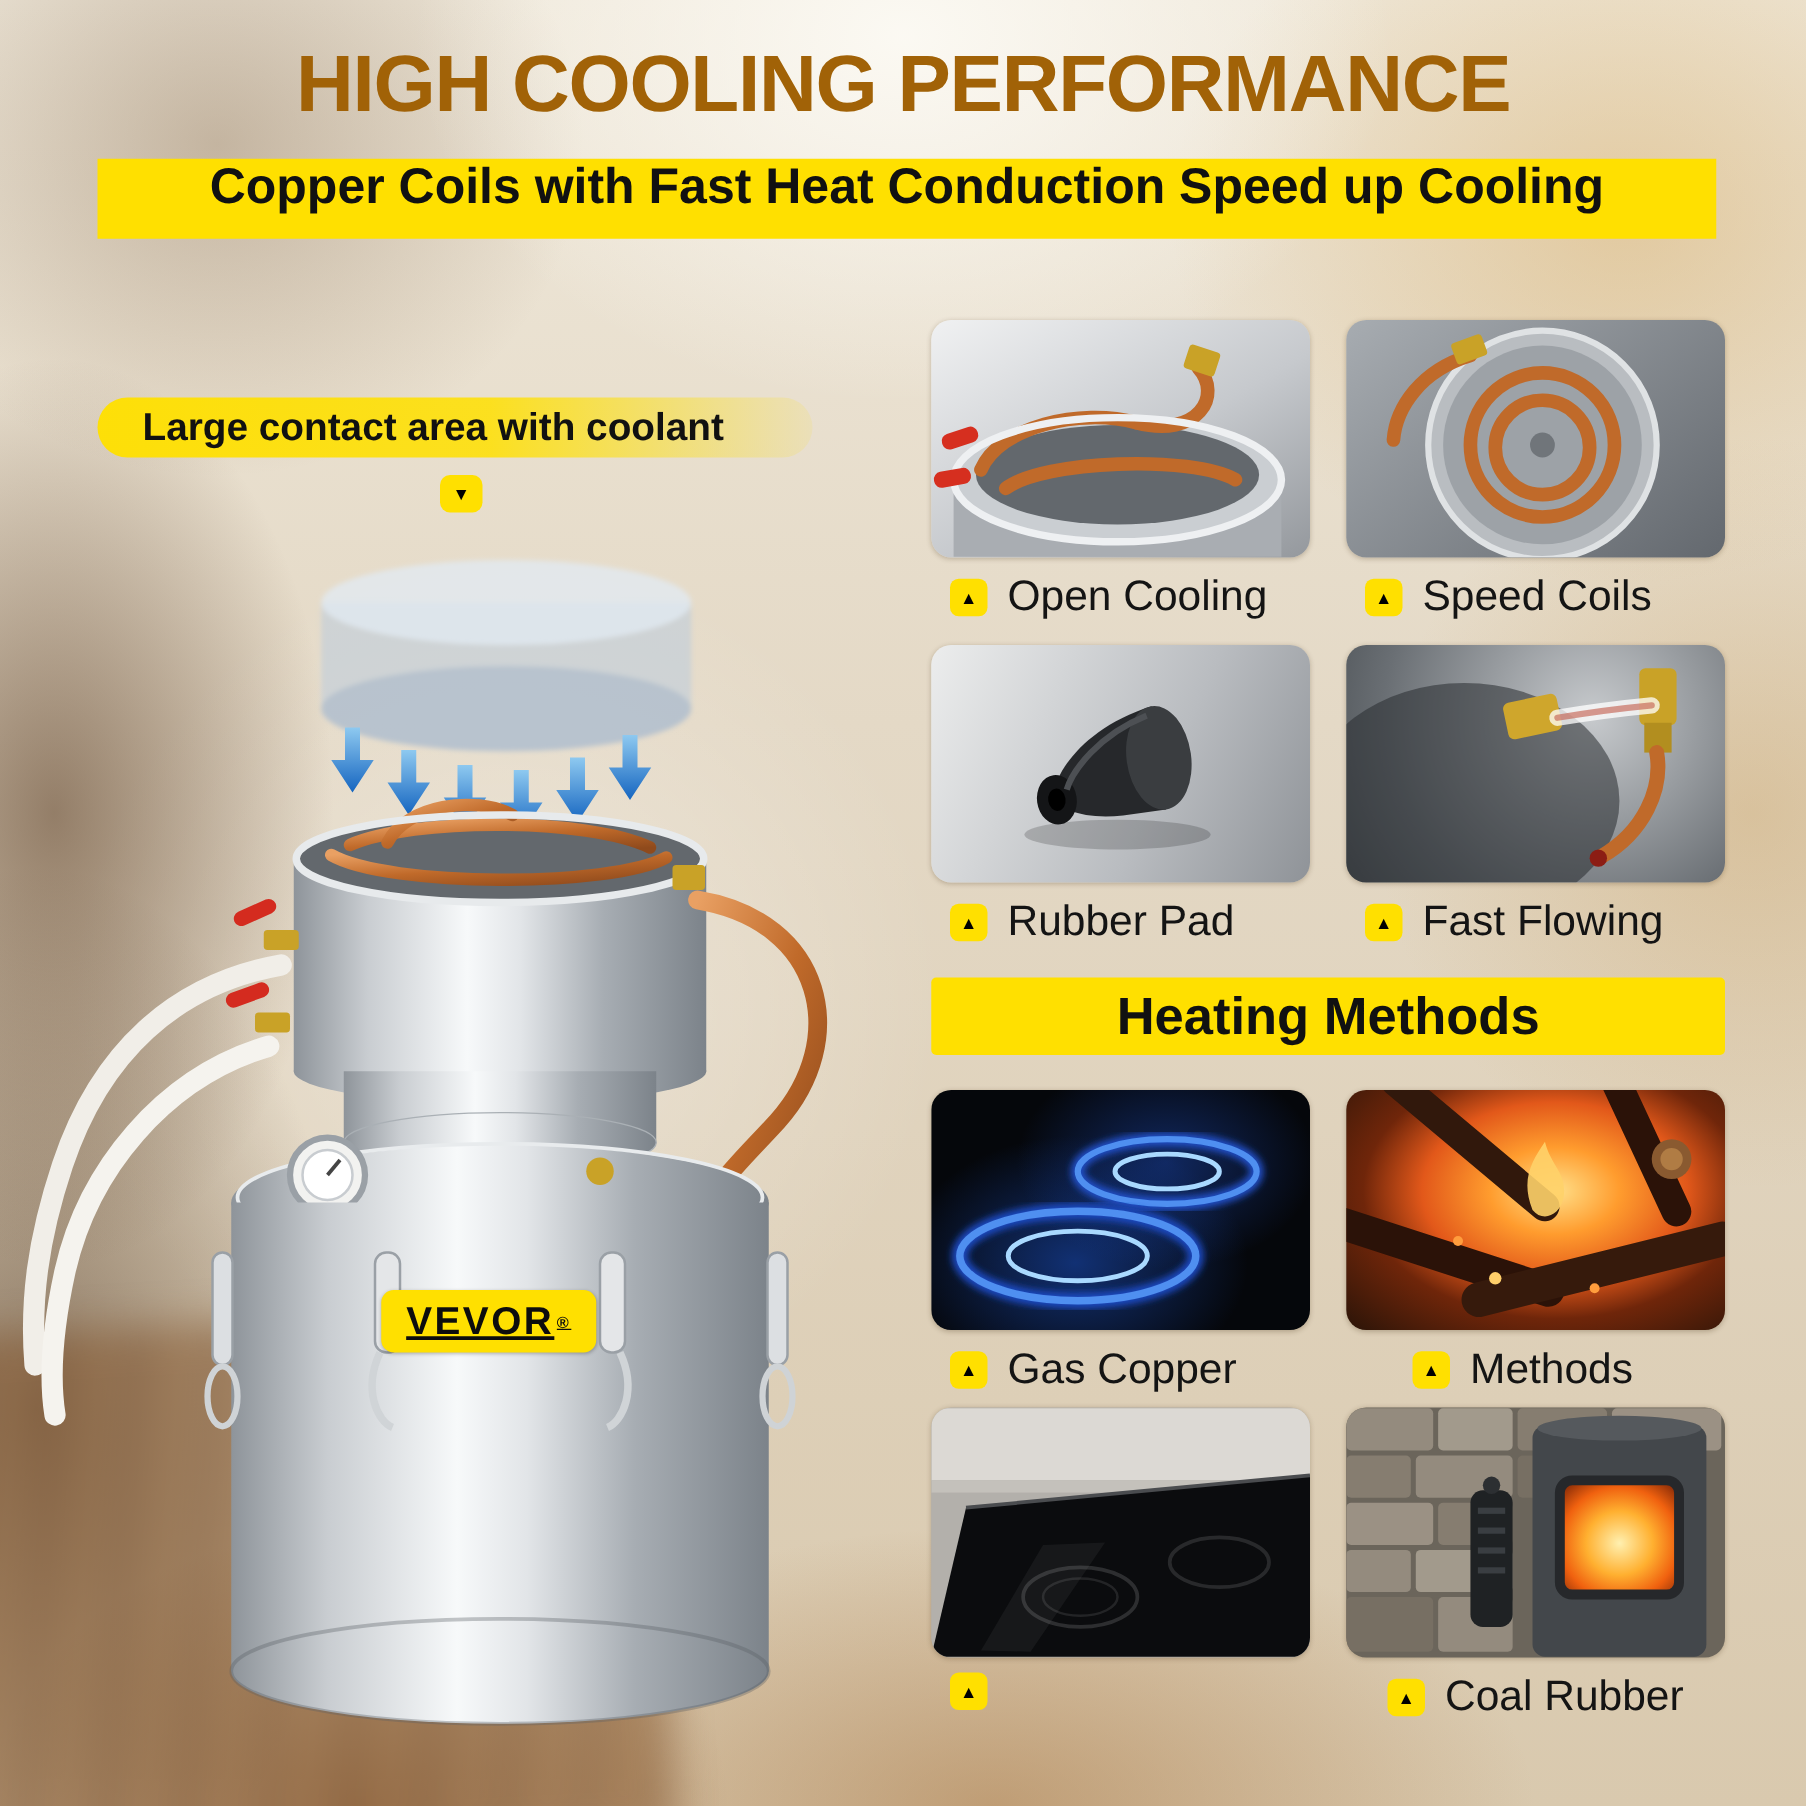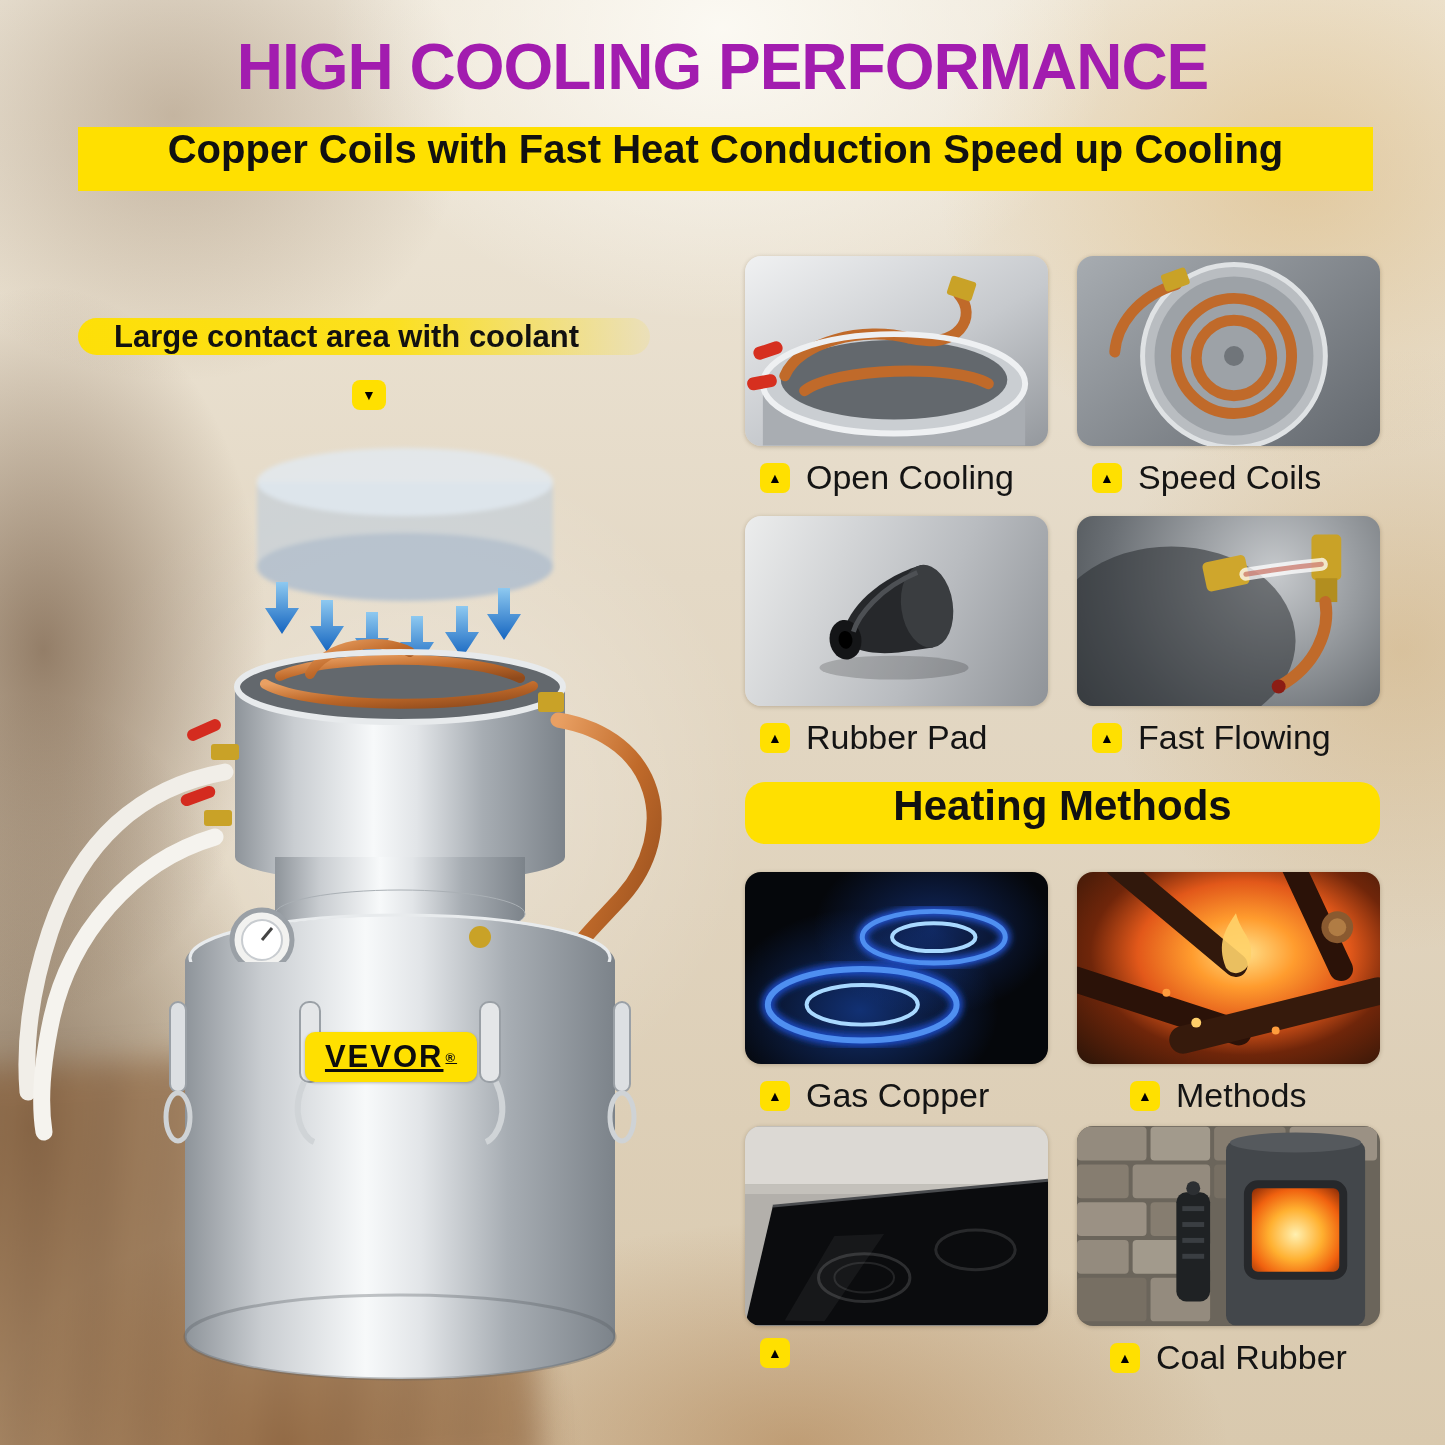--- a/index.html
+++ b/index.html
@@ -17,26 +17,26 @@
     radial-gradient(430px 430px at 97% 45%, rgba(196,152,84,.35), transparent 70%),
     radial-gradient(620px 320px at 55% 100%, rgba(160,104,48,.45), transparent 70%),
     radial-gradient(420px 320px at 20% 100%, rgba(120,70,30,.5), transparent 70%),
     radial-gradient(500px 500px at 28% 55%, rgba(255,255,255,.35), transparent 70%),
     linear-gradient(180deg,#efe8da 0%,#e4d9c6 40%,#d9c9ae 100%);}
   .bg-wood{position:absolute;left:-50px;bottom:-40px;width:580px;height:430px;
     background:repeating-linear-gradient(97deg,#8a5a2e 0 30px,#6e4220 30px 40px,#7d4e26 40px 64px);
     filter:blur(16px);opacity:.5;transform:rotate(-3deg);}
 
   .title{position:absolute;top:30px;left:0;right:0;text-align:center;
-    font-size:64px;font-weight:900;letter-spacing:-1px;color:#a21caf;}
+    font-size:64px;font-weight:900;letter-spacing:-1px;color:#a16207;}
   .subtitle{position:absolute;left:78px;right:72px;top:127px;height:64px;background:#FFE000;
     display:flex;justify-content:center;
     font-size:40px;font-weight:800;color:#111;}
 
-  .callout{position:absolute;left:78px;top:318px;width:572px;height:37px;border-radius:25px;
+  .callout{position:absolute;left:78px;top:318px;width:572px;height:48px;border-radius:25px;
     background:linear-gradient(90deg,rgba(255,224,0,.96) 0%,rgba(255,224,0,.85) 55%,rgba(255,224,0,.10) 100%);
     display:flex;align-items:center;padding-left:36px;box-sizing:border-box;
     font-size:31px;font-weight:700;color:#111;}
   .callout-arrow{position:absolute;left:352px;top:380px;width:34px;height:30px;background:#FFE000;
     border-radius:8px;display:flex;align-items:center;justify-content:center;
     font-size:14px;color:#000;}
 
   .product{position:absolute;left:10px;top:392px;width:700px;height:1050px;}
   .vevor-badge{position:absolute;left:305px;top:1032px;width:172px;height:50px;background:#FFE000;
     border-radius:10px;display:flex;align-items:center;justify-content:center;
@@ -55,21 +55,21 @@
   .t-fire{background:radial-gradient(at 55% 42%,#ffe08a 0%,#ff9c2e 22%,#e2581a 45%,rgba(120,40,10,.9) 65%,#2a1408 100%),#20100a;}
   .t-induction{background:#b3b0ab;}
   .t-coal{background:#6b655b;}
 
   .label{position:absolute;display:flex;align-items:center;gap:16px;
     font-size:34px;font-weight:500;color:#141414;}
   .marker{width:30px;height:30px;background:#FFE000;border-radius:7px;flex:0 0 auto;
     display:flex;align-items:center;justify-content:center;font-size:14px;color:#000;}
 
   .heating-banner{position:absolute;left:745px;top:782px;width:635px;height:62px;background:#FFE000;
-    border-radius:20px;display:flex;justify-content:center;
+    border-radius:4px;display:flex;align-items:center;justify-content:center;
     font-size:42px;font-weight:800;color:#111;}
 </style>
 </head>
 <body>
 
 <div class="page">
   <div class="bg"></div>
   <div class="bg-wood"></div>
 
   <div class="title">HIGH COOLING PERFORMANCE</div>

